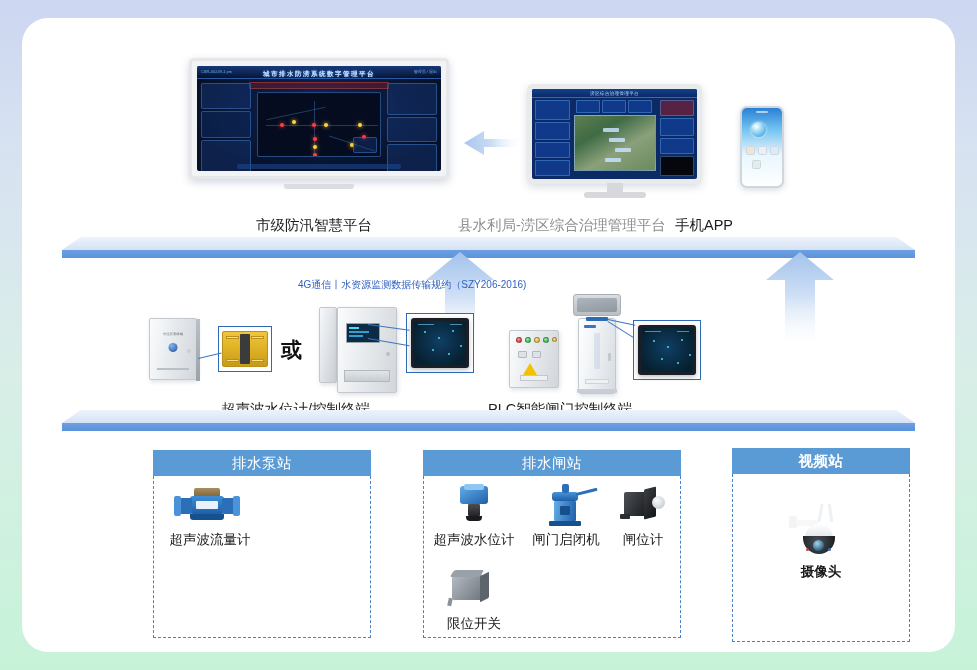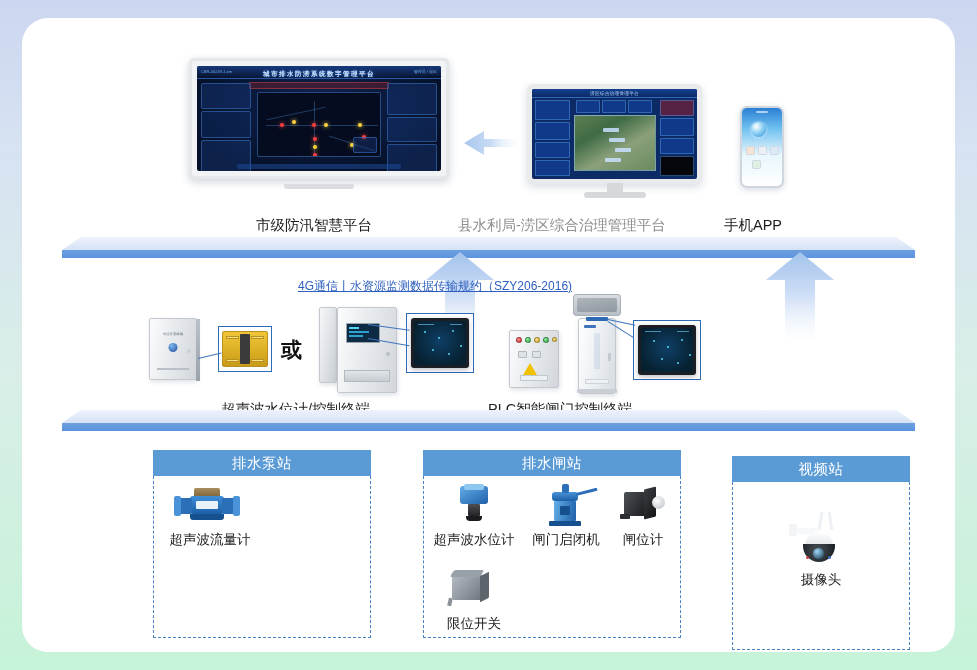--- a/index.html
+++ b/index.html
@@ -187,21 +187,21 @@
   .bar .solid {
     position: absolute; left: 0; top: 13px; width: 100%; height: 8px;
     background: linear-gradient(180deg, #6d9fe0, #5b93dd);
   }
 
   
   .layer-mid { position: absolute; left: 0; top: 0; width: 933px; height: 190px; }
 
   .proto-text {
     position: absolute; white-space: nowrap;
-    font-size: 12px; color: #2e5fbf; text-decoration: underline;
+    font-size: 10px; color: #2e5fbf;
   }
 
   .up-arrow { position: absolute; }
 
   
   .cab {
     position: absolute;
     background: linear-gradient(100deg, #fbfcfd 0%, #e9ecef 42%, #d2d6da 100%);
     border: 1px solid #c3c8ce;
     border-radius: 2px;
@@ -384,21 +384,21 @@
           <div class="phone-globe"></div>
           <div class="phone-tile" style="left:4px;top:38px;background:#f4e3d2;"></div>
           <div class="phone-tile" style="left:16px;top:38px;background:#eceff3;"></div>
           <div class="phone-tile" style="left:28px;top:38px;background:#dceaf7;"></div>
           <div class="phone-tile" style="left:10px;top:52px;background:#dff0e2;"></div>
         </div>
       </div>
 
       <div class="top-label" style="left:234px;top:198px;">市级防汛智慧平台</div>
       <div class="top-label muted" style="left:436px;top:198px;">县水利局-涝区综合治理管理平台</div>
-      <div class="top-label" style="left:702px;top:198px;">手机APP</div>
+      <div class="top-label" style="left:653px;top:198px;">手机APP</div>
     </div>
 
     <div class="bar" style="top:219px;">
       <div class="bevel"></div>
       <div class="solid"></div>
     </div>
 
     <div class="layer-mid" style="top:240px;">
 
       <div class="up-arrow" style="left:401px;top:-8px;">
@@ -591,21 +591,21 @@
               <div class="p" style="left:26px;top:2px;width:30px;height:7px;background:#98a0a8;transform:skewX(-32deg);border-radius:2px;"></div>
               <div class="p" style="left:54px;top:6px;width:9px;height:26px;background:#5d646b;transform:skewY(-28deg);border-radius:1px;"></div>
               <div class="p" style="left:22px;top:30px;width:4px;height:8px;background:#8a9198;transform:rotate(12deg);"></div>
             </div>
             <div class="dev-name">限位开关</div>
           </div>
 
         </div>
       </div>
 
-      <div class="station" style="left:710px;top:24px;width:178px;height:194px;">
+      <div class="station" style="left:710px;top:16px;width:178px;height:194px;font-weight:bold;">
         <div class="station-head">
           <span>视频站</span>
         </div>
         <div class="station-body" style="height:168px;">
 
           <div class="dev" style="left:42px;top:30px;width:92px;">
             <div class="dev-art" style="height:54px;">
               <div class="p" style="left:44px;top:0px;width:2.5px;height:18px;background:#eef1f4;transform:rotate(10deg);"></div>
               <div class="p" style="left:54px;top:0px;width:2.5px;height:18px;background:#eef1f4;transform:rotate(-8deg);"></div>
               <div class="p" style="left:14px;top:12px;width:8px;height:12px;background:#f2f4f6;border-radius:1px;"></div>

